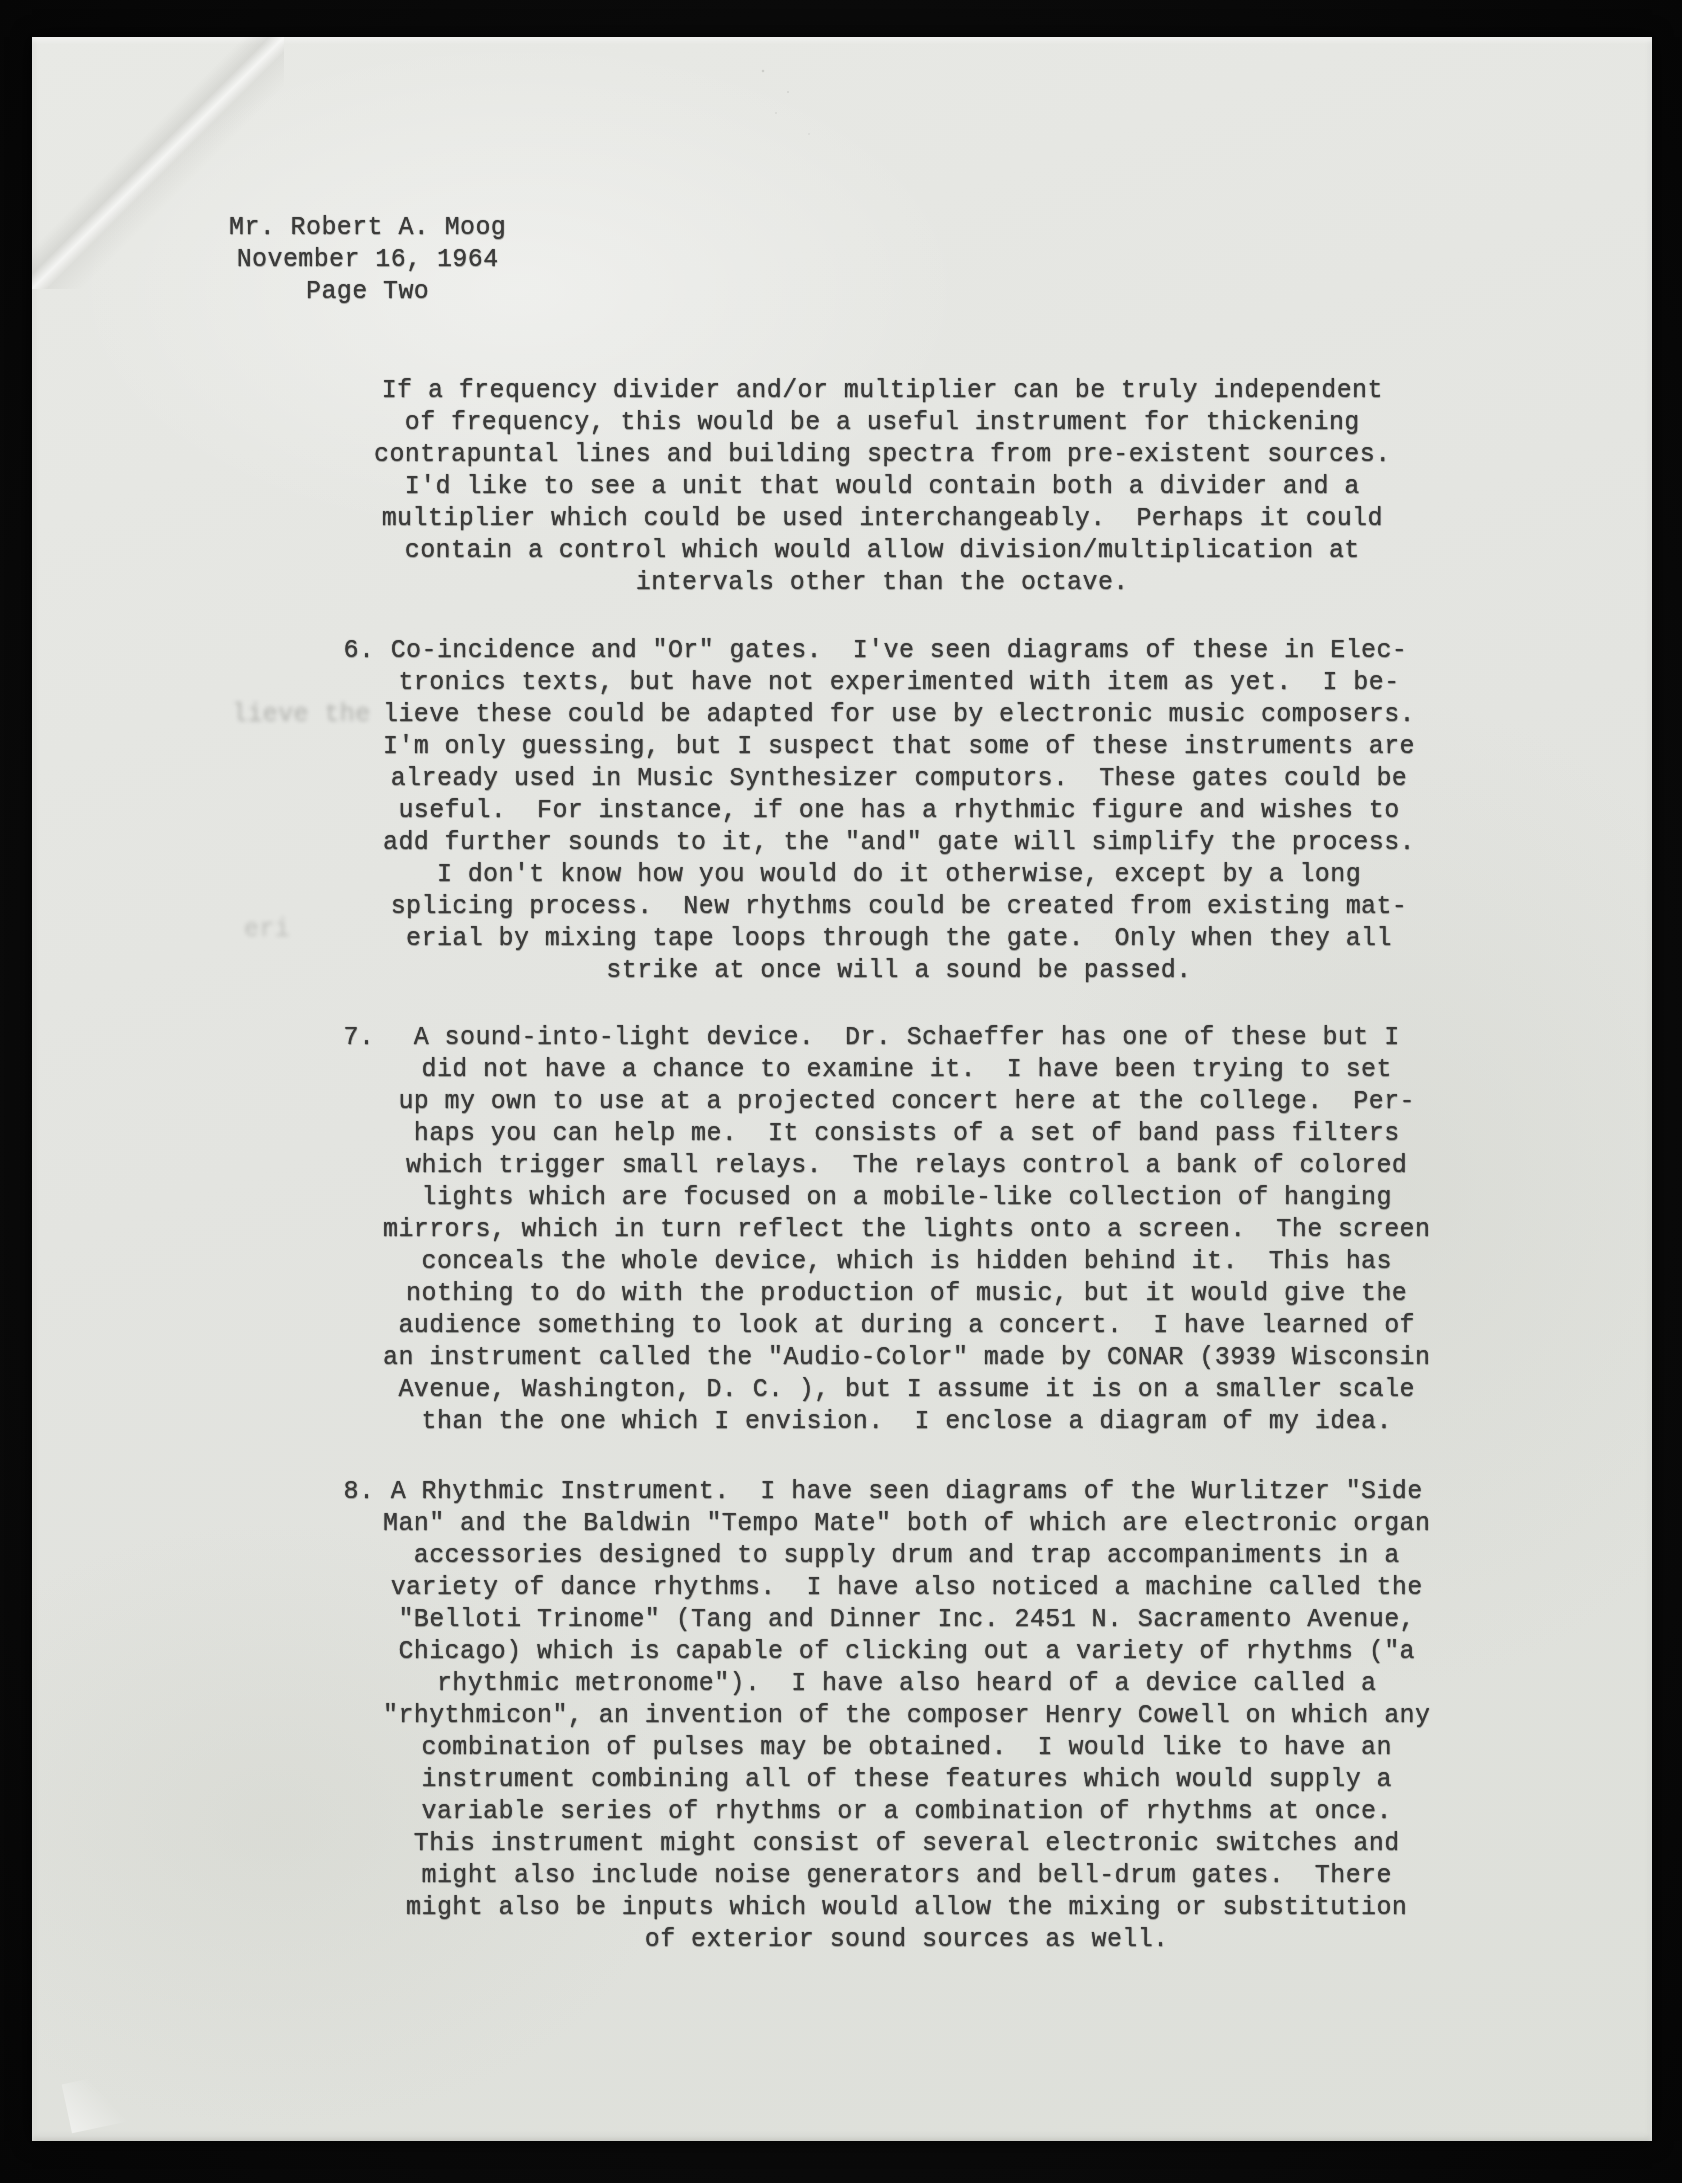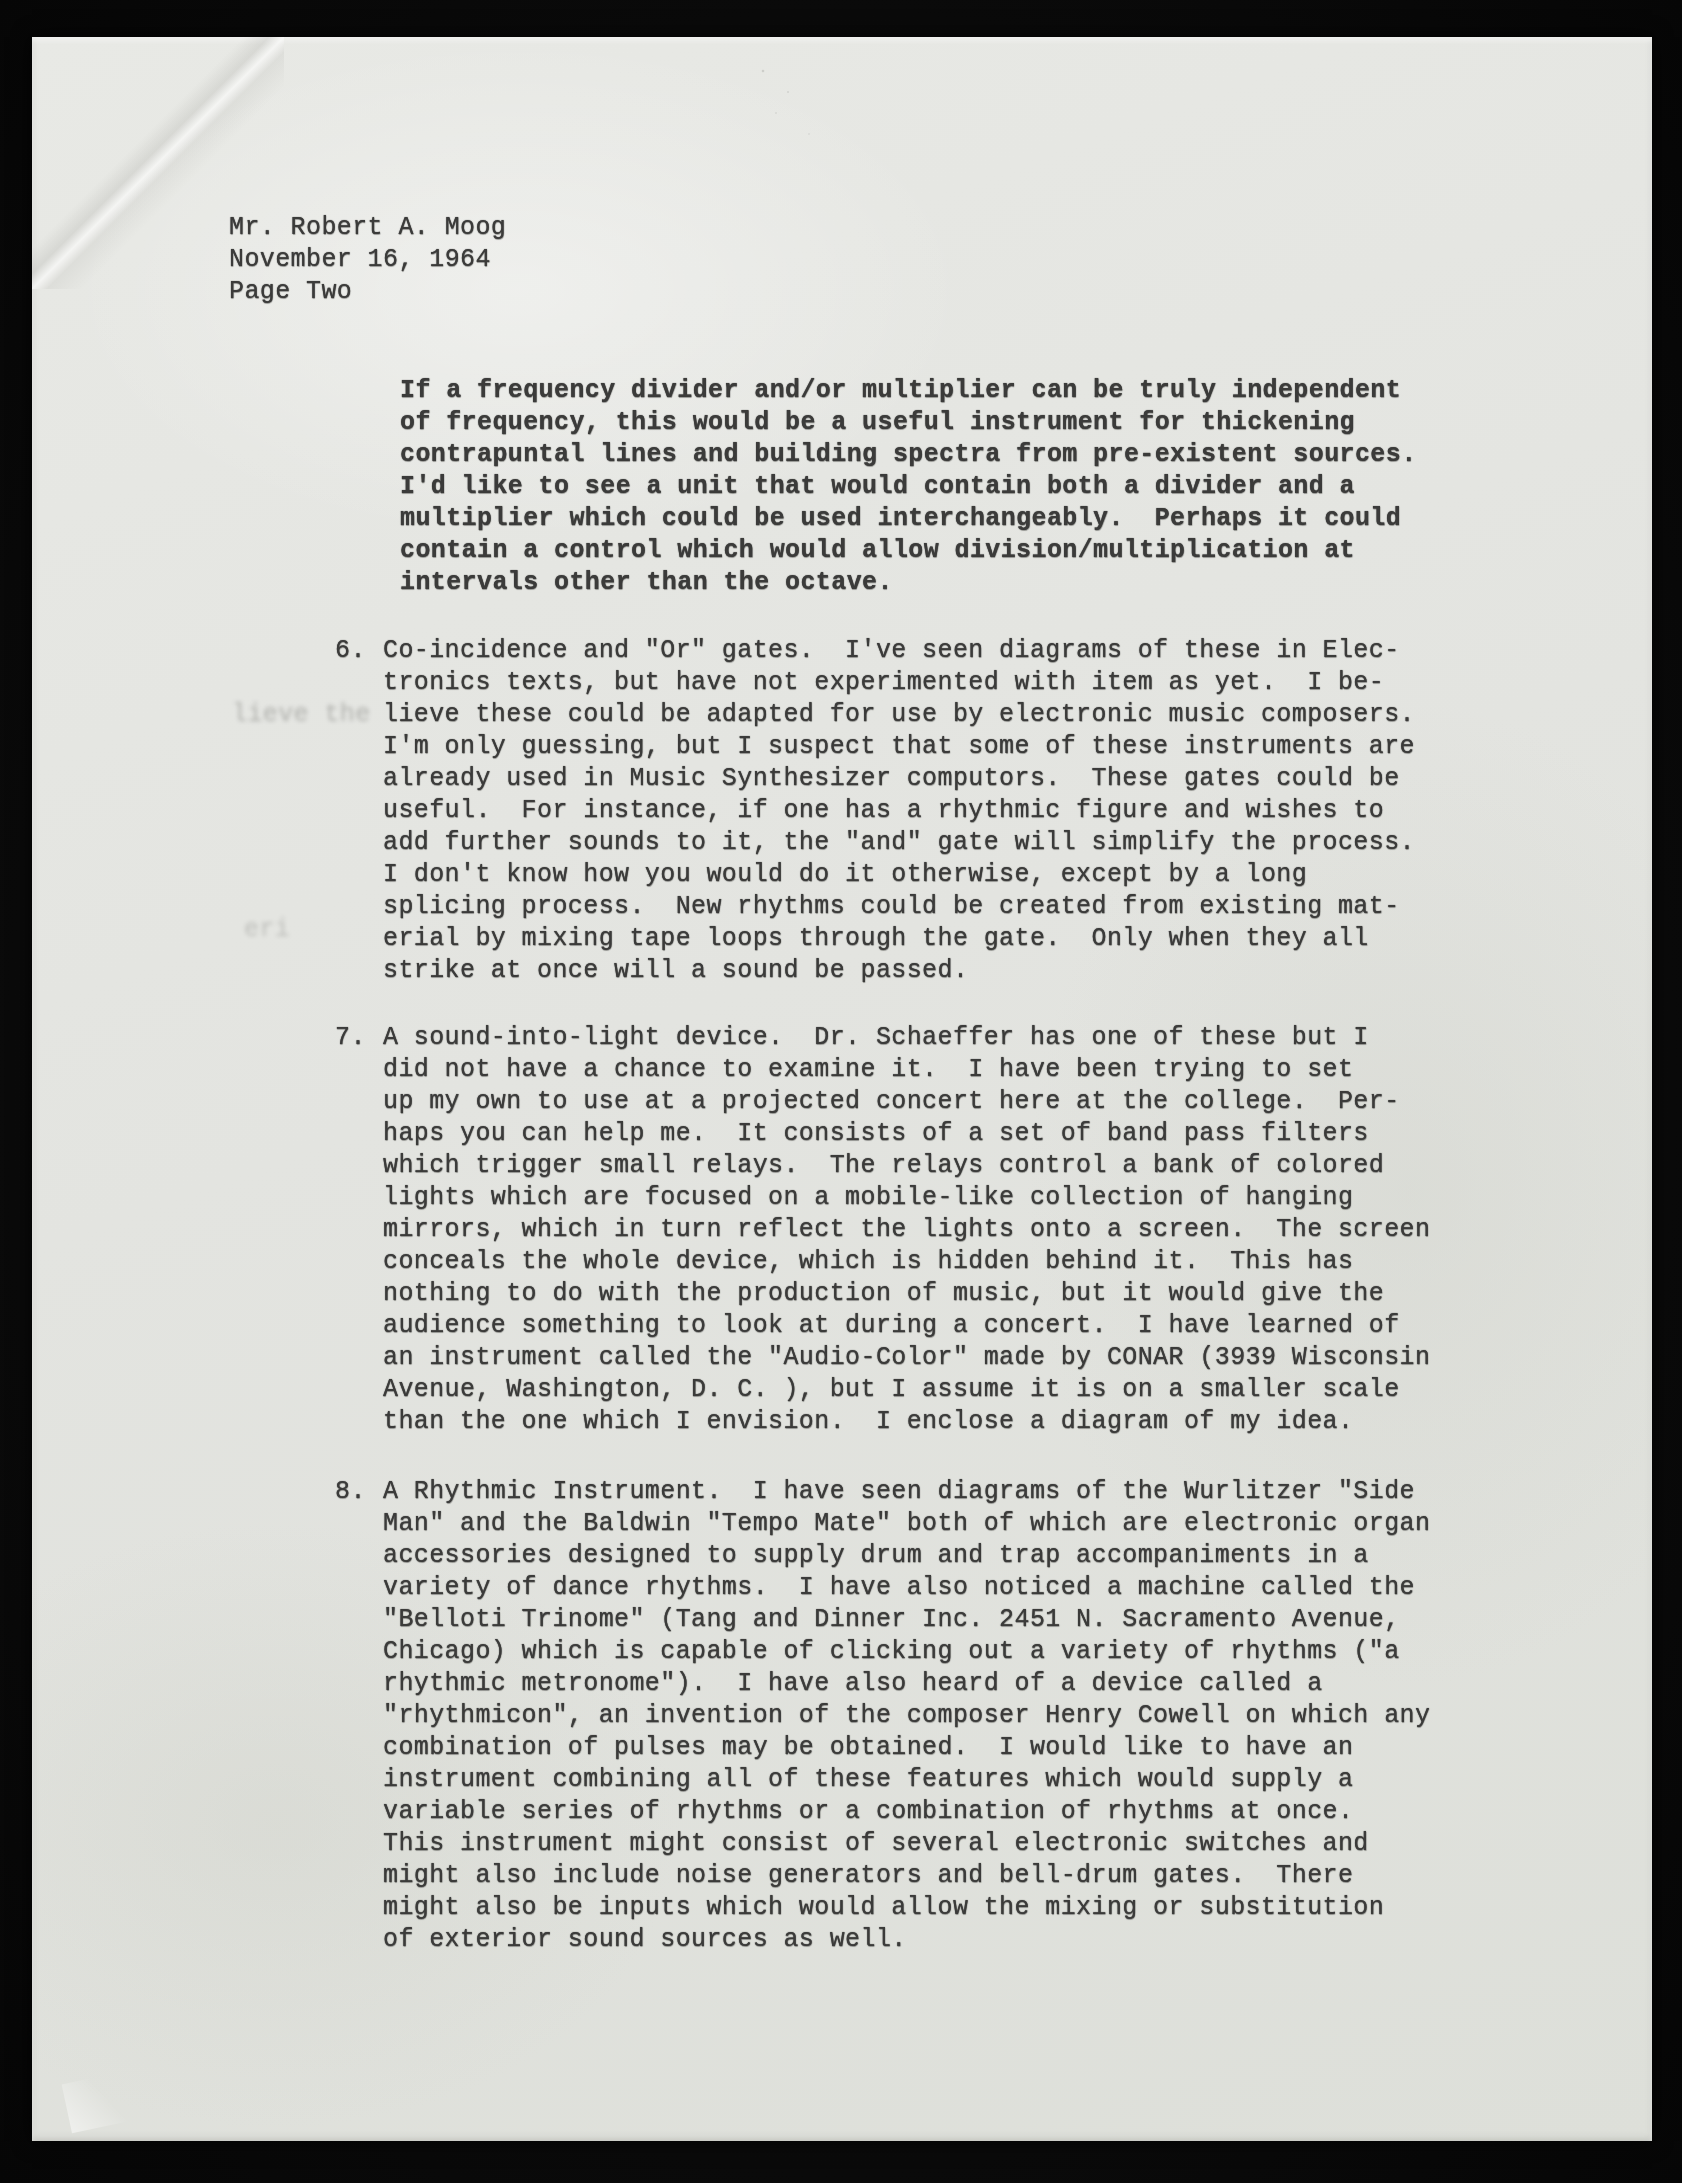--- a/index.html
+++ b/index.html
@@ -35,23 +35,24 @@
       radial-gradient(circle 2.5px at 25px 17px, rgba(60,60,55,.5), transparent 70%),
       radial-gradient(circle 1.7px at 50px 38px, rgba(60,60,55,.45), transparent 70%),
       radial-gradient(circle 1.7px at 38px 59px, rgba(60,60,55,.35), transparent 70%),
       radial-gradient(circle 1.7px at 71px 80px, rgba(60,60,55,.3), transparent 70%);
   }
   .typed{
     color:#3b3b3a;
     font-size:25px;line-height:32px;letter-spacing:0.4px;
     white-space:pre;
     text-shadow:0 0 1.1px rgba(45,45,43,.85), 0.3px 0.5px 0.7px rgba(45,45,43,.35);
+    text-align:center;
   }
   .header-block{position:absolute;left:197px;top:175px;}
-  .intro-block{position:absolute;left:368px;top:338px;font-weight:bold;}
+  .intro-block{position:absolute;left:342px;top:338px;}
   .item-block{position:absolute;left:303px;display:flex;}
   .item-number{width:48px;flex:0 0 48px;}
   #item-6{top:598px;}
   #item-7{top:985px;}
   #item-8{top:1439px;}
   .ghost{
     position:absolute;color:#5a5a57;filter:blur(1.9px);opacity:.38;
     font-size:25px;letter-spacing:0.4px;white-space:pre;
   }
   #ghost-lieve{left:200px;top:663px;}

